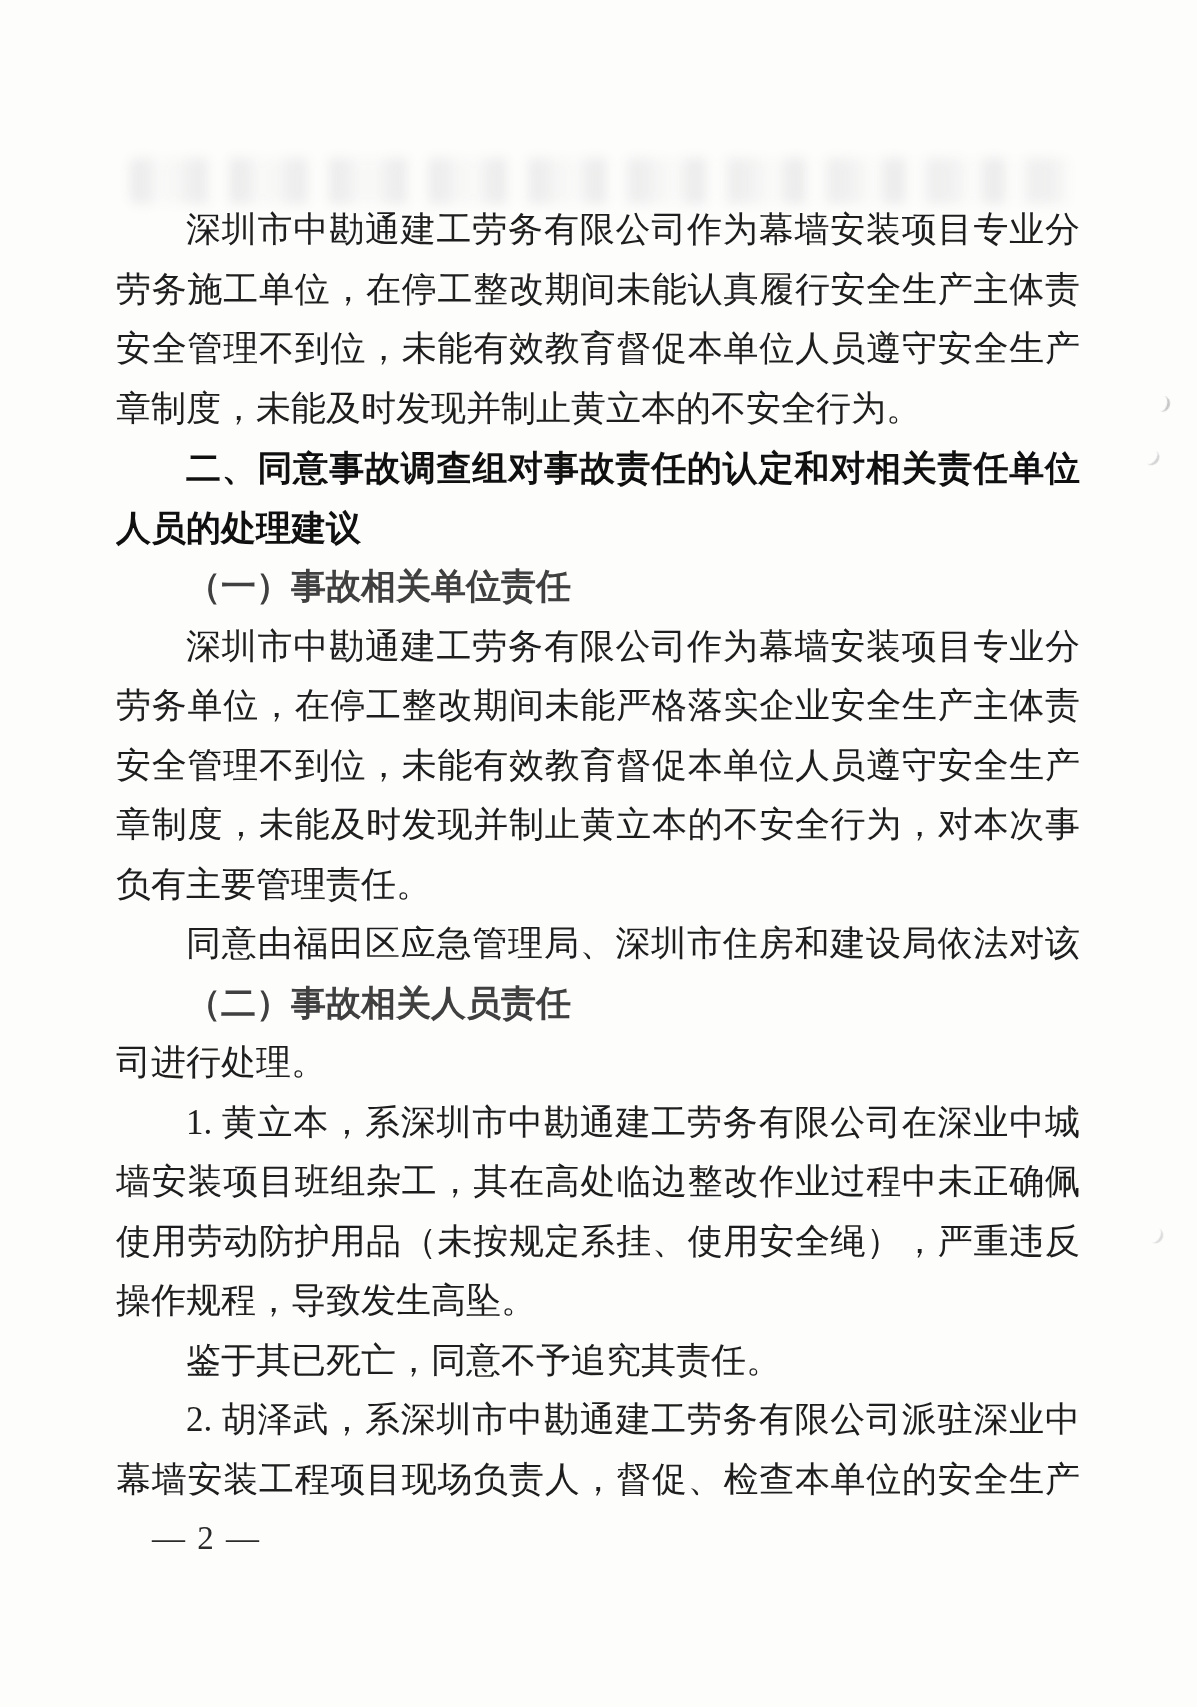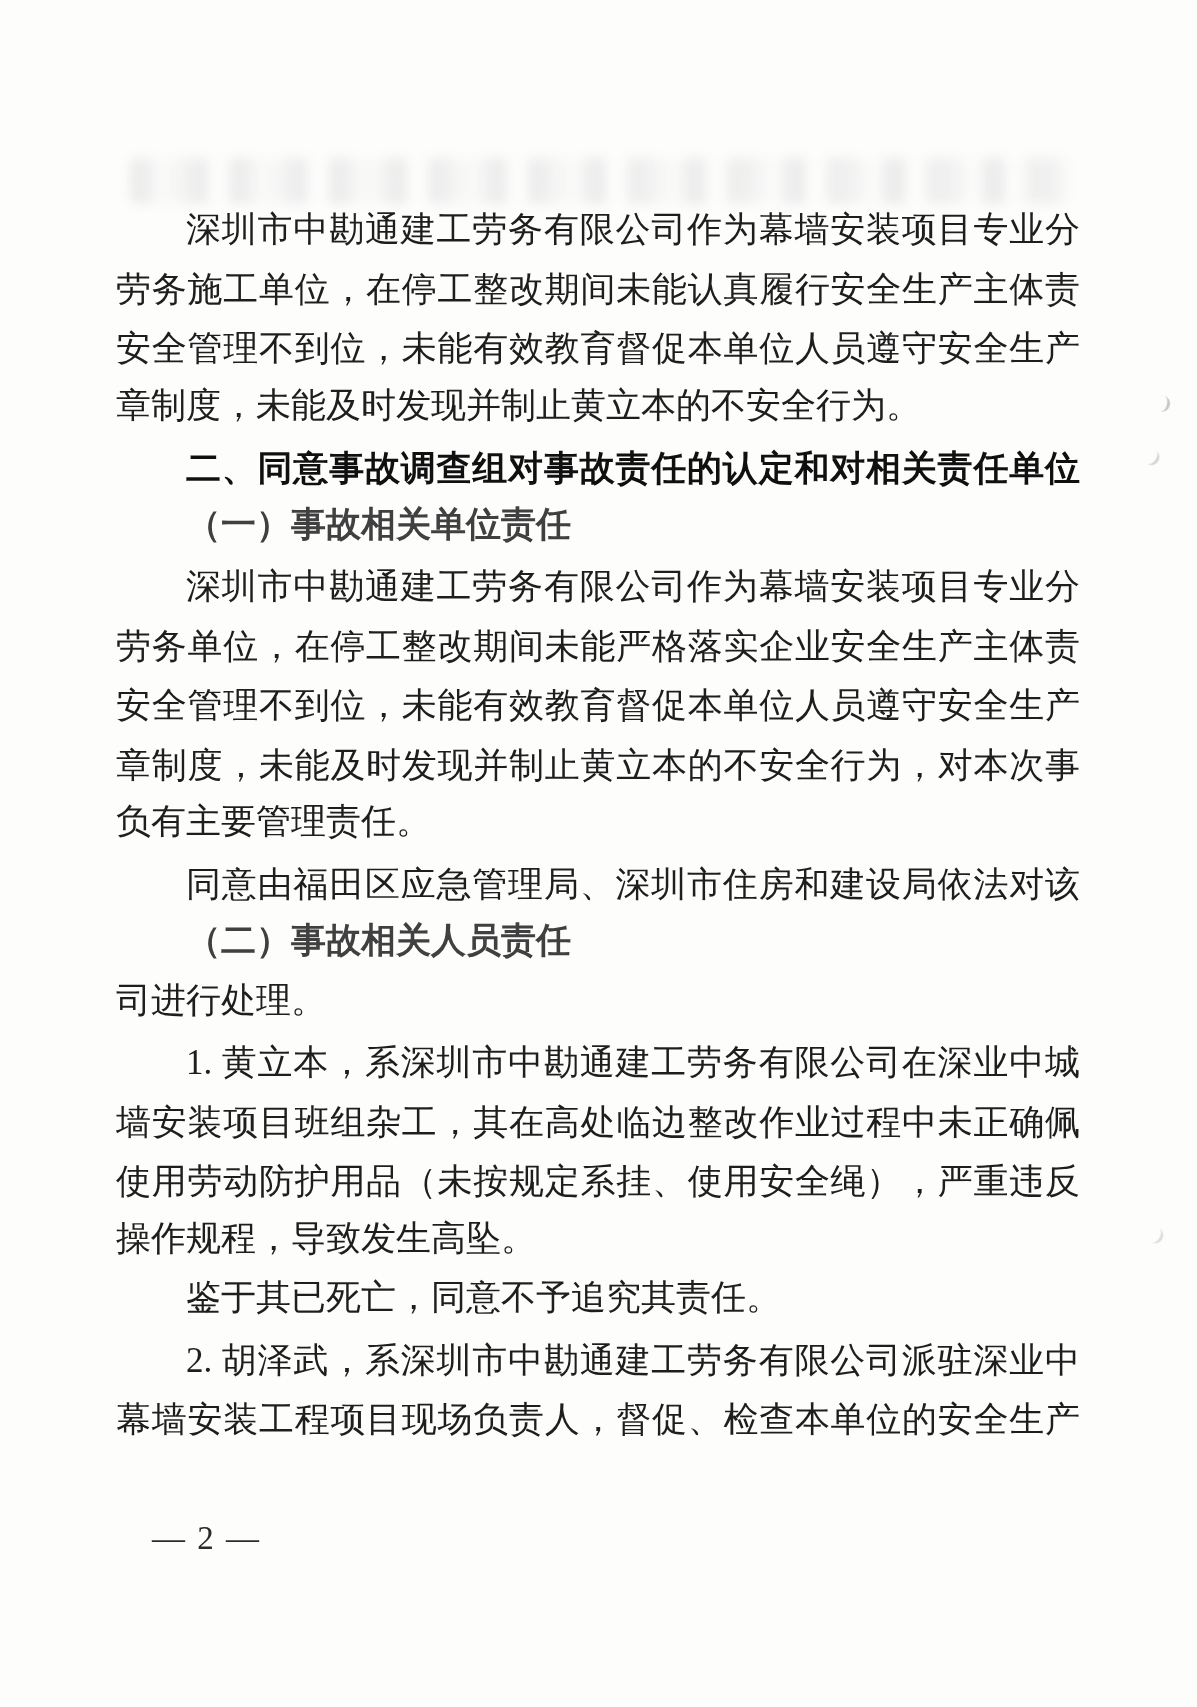--- a/index.html
+++ b/index.html
@@ -19,21 +19,21 @@
       repeating-linear-gradient(90deg, rgba(140,140,146,.12) 0 14px, rgba(0,0,0,0) 14px 33px);
   }
   .content { position:absolute; left:116px; top:200px; width:964px; }
   .ln {
     height:59.5px; line-height:59.5px;
     font-size:35px; color:#1e1e1e;
     text-align:justify; text-align-last:justify; text-justify:inter-character;
     overflow:hidden; white-space:normal;
   }
   .indent { text-indent:2em; }
-  .end { text-align-last:left;font-family:Liberation Mono, monospace; }
+  .end { text-align-last:left; }
   .heading {
     font-family:"Liberation Sans", sans-serif;
     font-weight:700; color:#101010;
   }
   .sub { font-weight:600; color:#404040; }
   
   .mark {
     position:absolute; width:10px; height:16px;
     border-right:3px solid rgba(110,110,116,.38);
     border-radius:0 10px 10px 0;
@@ -53,20 +53,21 @@
 <div class="page">
 
   <div class="ghost"></div>
 
   <div class="content">
     <div class="ln indent fill">深圳市中勘通建工劳务有限公司作为幕墙安装项目专业分包</div>
     <div class="ln fill">劳务施工单位，在停工整改期间未能认真履行安全生产主体责任，</div>
     <div class="ln fill">安全管理不到位，未能有效教育督促本单位人员遵守安全生产规</div>
     <div class="ln end">章制度，未能及时发现并制止黄立本的不安全行为。</div>
     <div class="ln heading indent fill">二、同意事故调查组对事故责任的认定和对相关责任单位和</div>
+    <div class="ln heading end">人员的处理建议</div>
     <div class="ln sub indent end">（一）事故相关单位责任</div>
     <div class="ln indent fill">深圳市中勘通建工劳务有限公司作为幕墙安装项目专业分包</div>
     <div class="ln fill">劳务单位，在停工整改期间未能严格落实企业安全生产主体责任，</div>
     <div class="ln fill">安全管理不到位，未能有效教育督促本单位人员遵守安全生产规</div>
     <div class="ln fill">章制度，未能及时发现并制止黄立本的不安全行为，对本次事故</div>
     <div class="ln end">负有主要管理责任。</div>
     <div class="ln indent fill">同意由福田区应急管理局、深圳市住房和建设局依法对该公</div>
     <div class="ln sub indent end">（二）事故相关人员责任</div>
     <div class="ln end">司进行处理。</div>
     <div class="ln indent fill">1. 黄立本，系深圳市中勘通建工劳务有限公司在深业中城幕</div>

